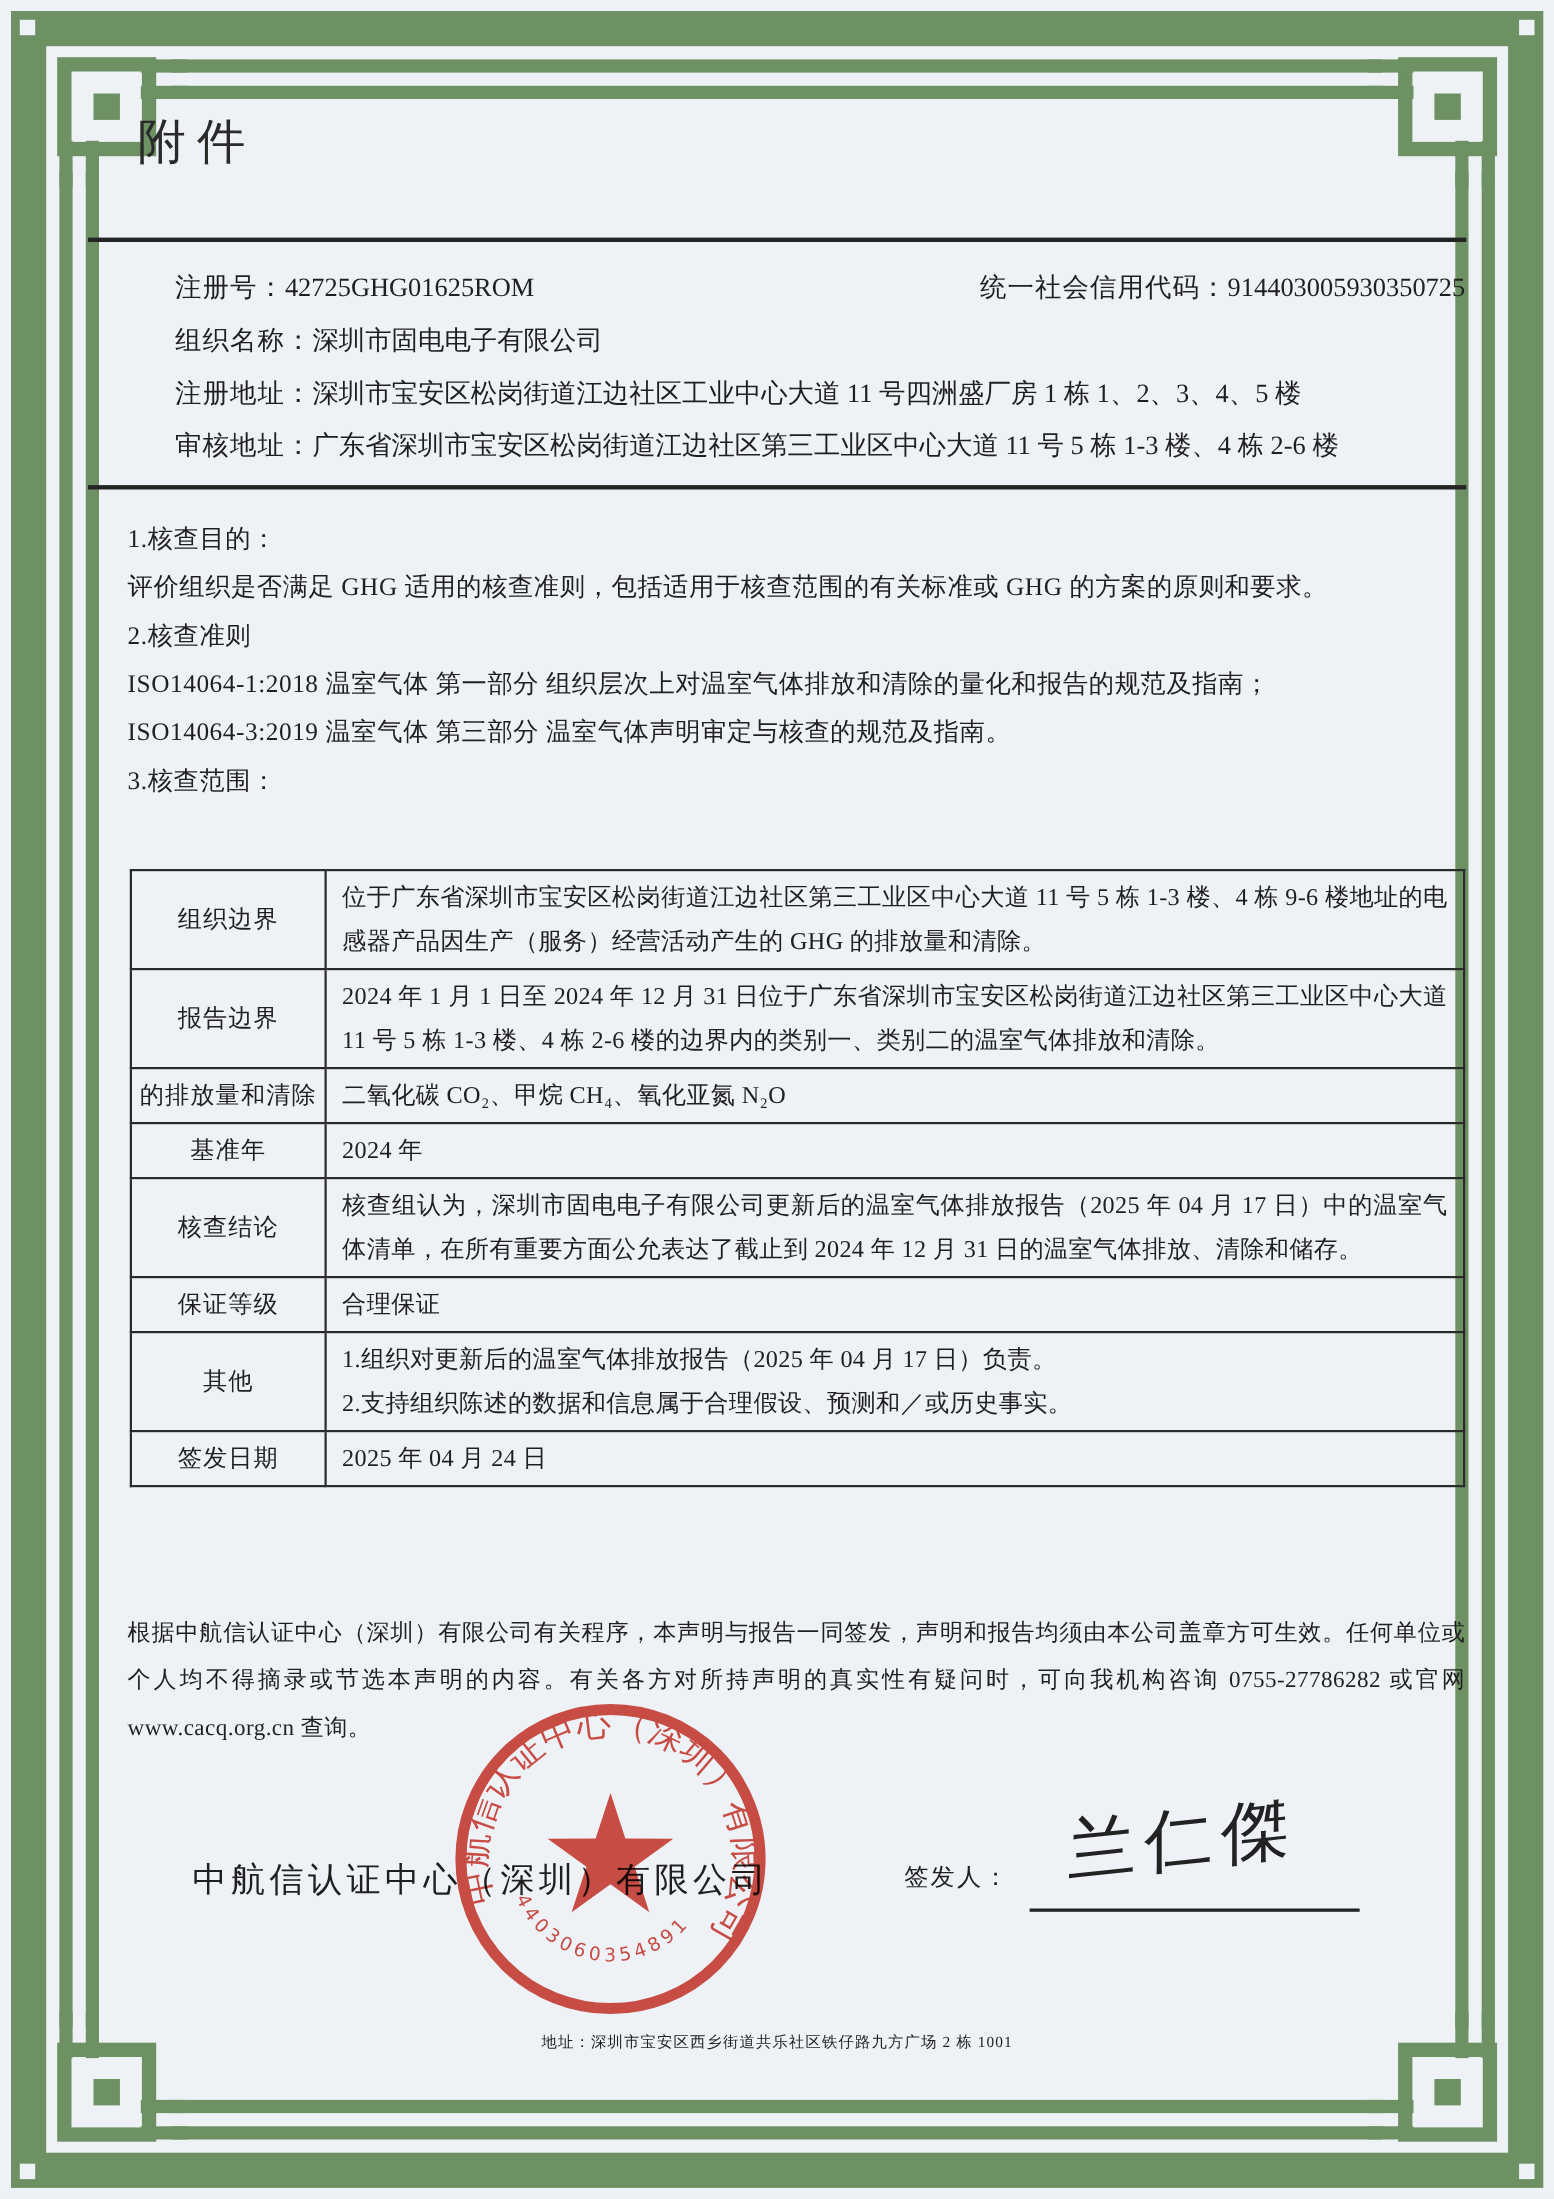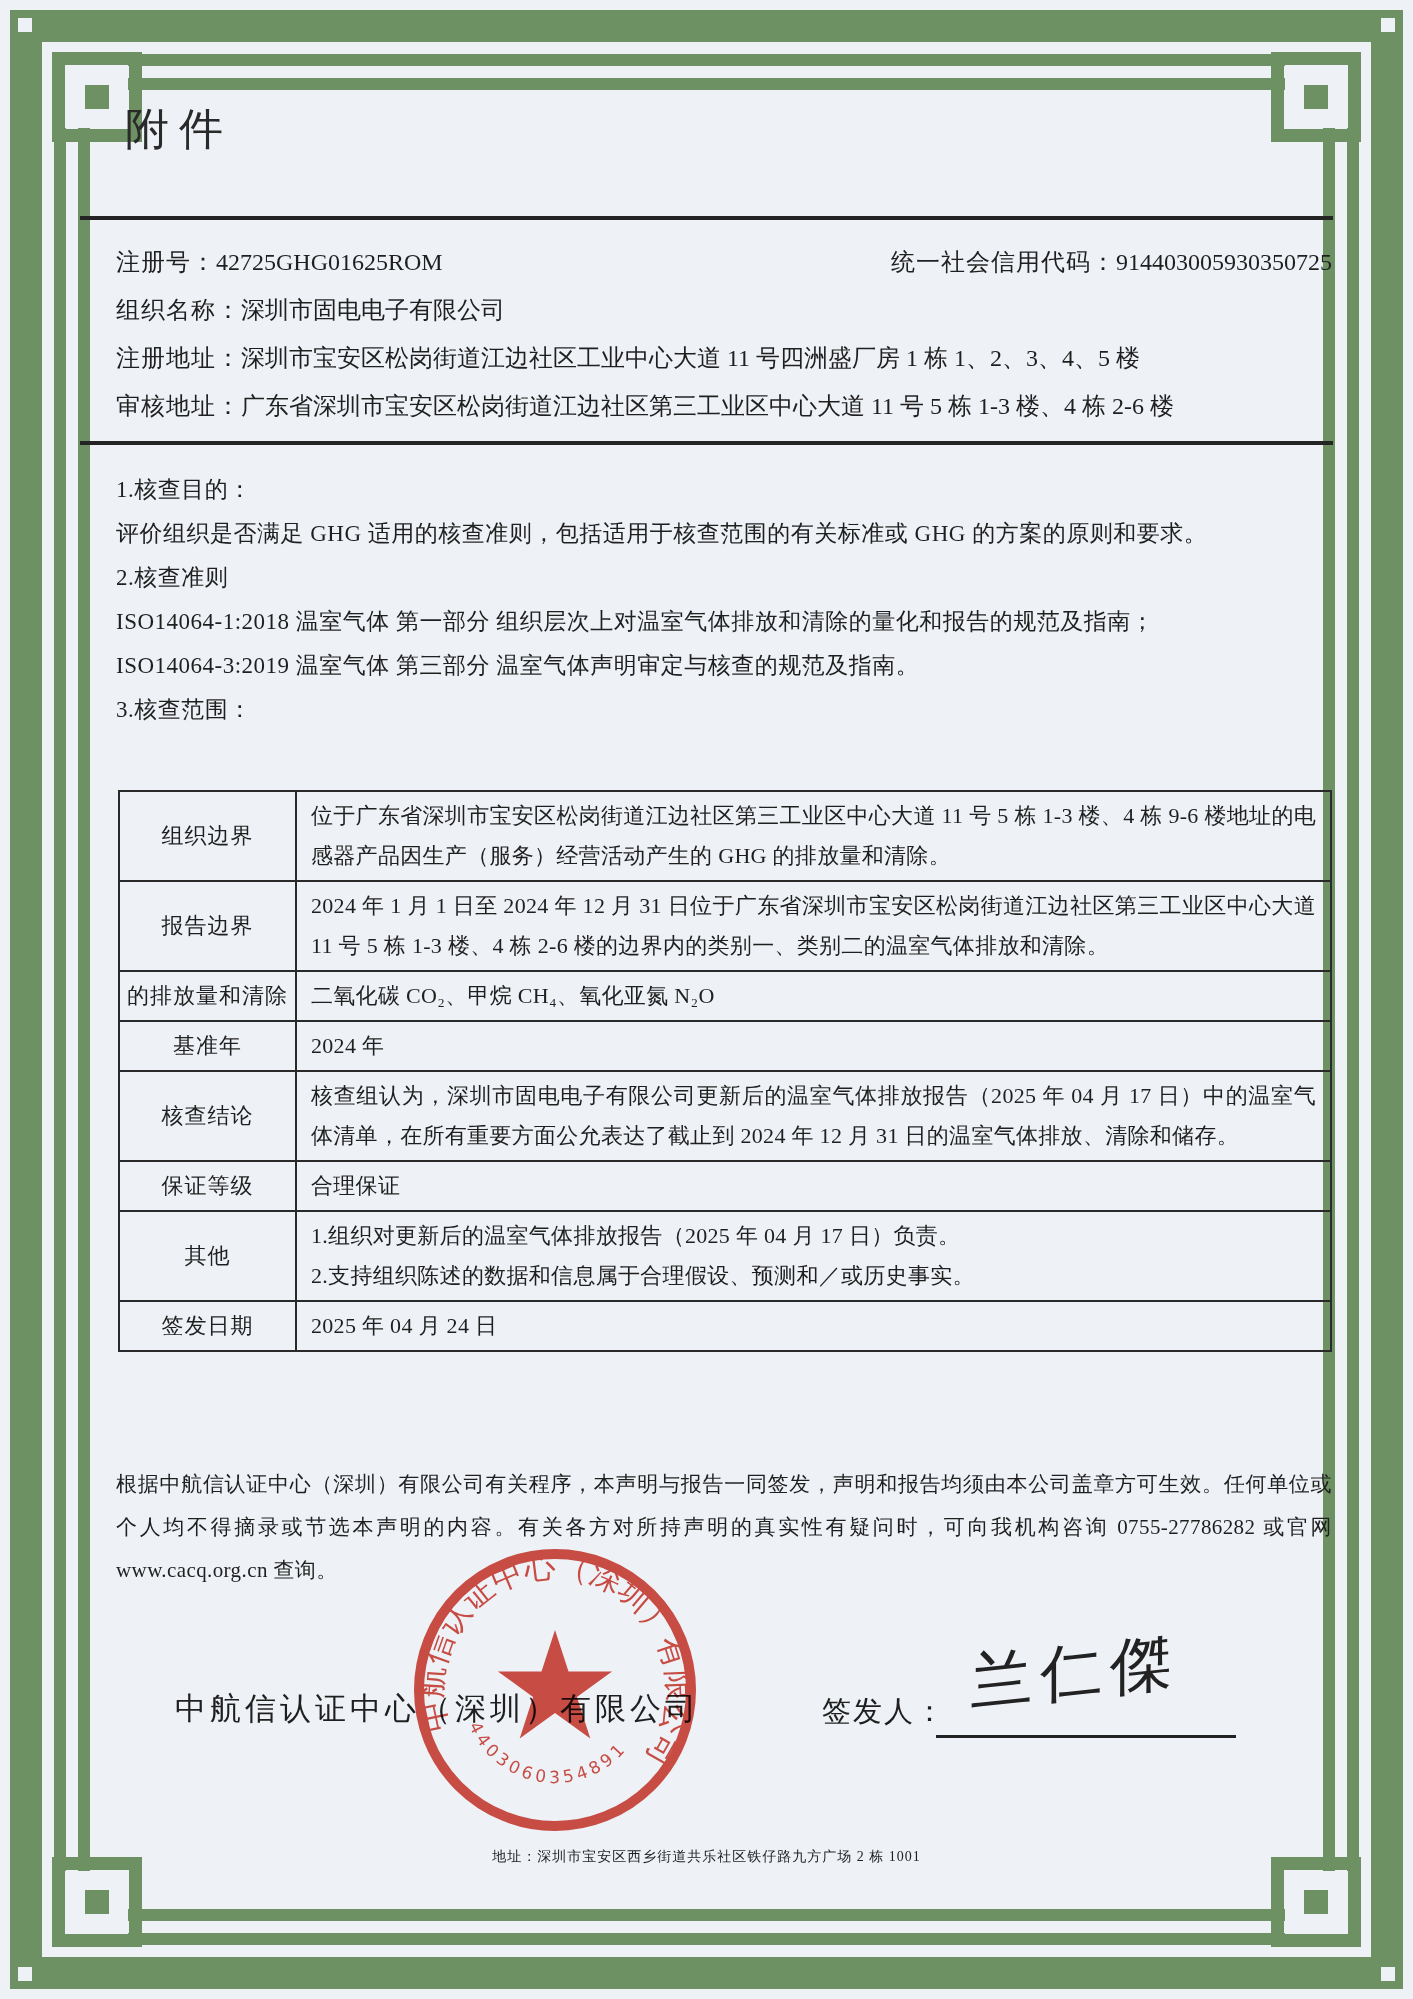--- a/index.html
+++ b/index.html
@@ -34,21 +34,21 @@
   .corner .sv2{position:absolute;left:78px;top:128px;width:12px;height:42px;background:var(--green);}
 
   
   .content{position:absolute;left:80px;top:0;width:1253px;height:100%;}
   .doc-title{position:absolute;left:45px;top:100px;font-size:44px;letter-spacing:10px;color:#2a2a2a;}
   .rule{position:absolute;left:0;width:100%;height:4px;background:#242424;}
   .rule1{top:216px;}
   .rule2{top:441px;}
 
   .info{position:absolute;left:36px;top:238px;width:1216px;font-size:24px;}
-  .info-line{height:48px;line-height:48px;white-space:nowrap;}
+  .info-line{height:48px;line-height:48px;white-space:nowrap;margin-left:43px;}
   .info-split{display:flex;justify-content:space-between;}
   .lbl{letter-spacing:1px;}
 
   .body-block{position:absolute;left:36px;top:468px;width:1216px;font-size:23px;}
   .body-line{line-height:44px;min-height:44px;letter-spacing:0.5px;}
 
   table.scope{
     position:absolute;left:38px;top:790px;width:1214px;border-collapse:collapse;
     table-layout:fixed;font-size:22px;
   }
@@ -56,21 +56,21 @@
   table.scope td.row-label{width:167px;text-align:center;padding:4px 4px;letter-spacing:1px;}
   table.scope td.row-content{text-align:justify;white-space:pre-line;letter-spacing:0.3px;}
 
   .footer-note{
     position:absolute;left:36px;top:1463px;width:1216px;
     font-size:21px;line-height:43px;text-align:justify;letter-spacing:0.4px;
   }
 
   .sign-row{position:absolute;left:0;top:1688px;width:100%;height:60px;}
   .company-name{position:absolute;left:95px;top:0;font-size:31px;letter-spacing:4px;}
-  .signer-label{position:absolute;left:742px;top:4px;font-size:29px;letter-spacing:2px;text-align:right;}
+  .signer-label{position:absolute;left:742px;top:4px;font-size:22px;letter-spacing:2px;text-align:right;}
   .signature-line{position:absolute;left:856px;top:47px;width:300px;height:3px;background:#222;}
   .signature{
     position:absolute;left:890px;top:-58px;font-size:62px;color:#222;
     transform:rotate(-6deg) skewX(-6deg);letter-spacing:8px;
   }
 
   .bottom-address{position:absolute;left:0;top:1848px;width:100%;text-align:center;font-size:14px;letter-spacing:1px;}
 
   .seal-svg{position:absolute;inset:0;pointer-events:none;mix-blend-mode:multiply;}
 </style>

